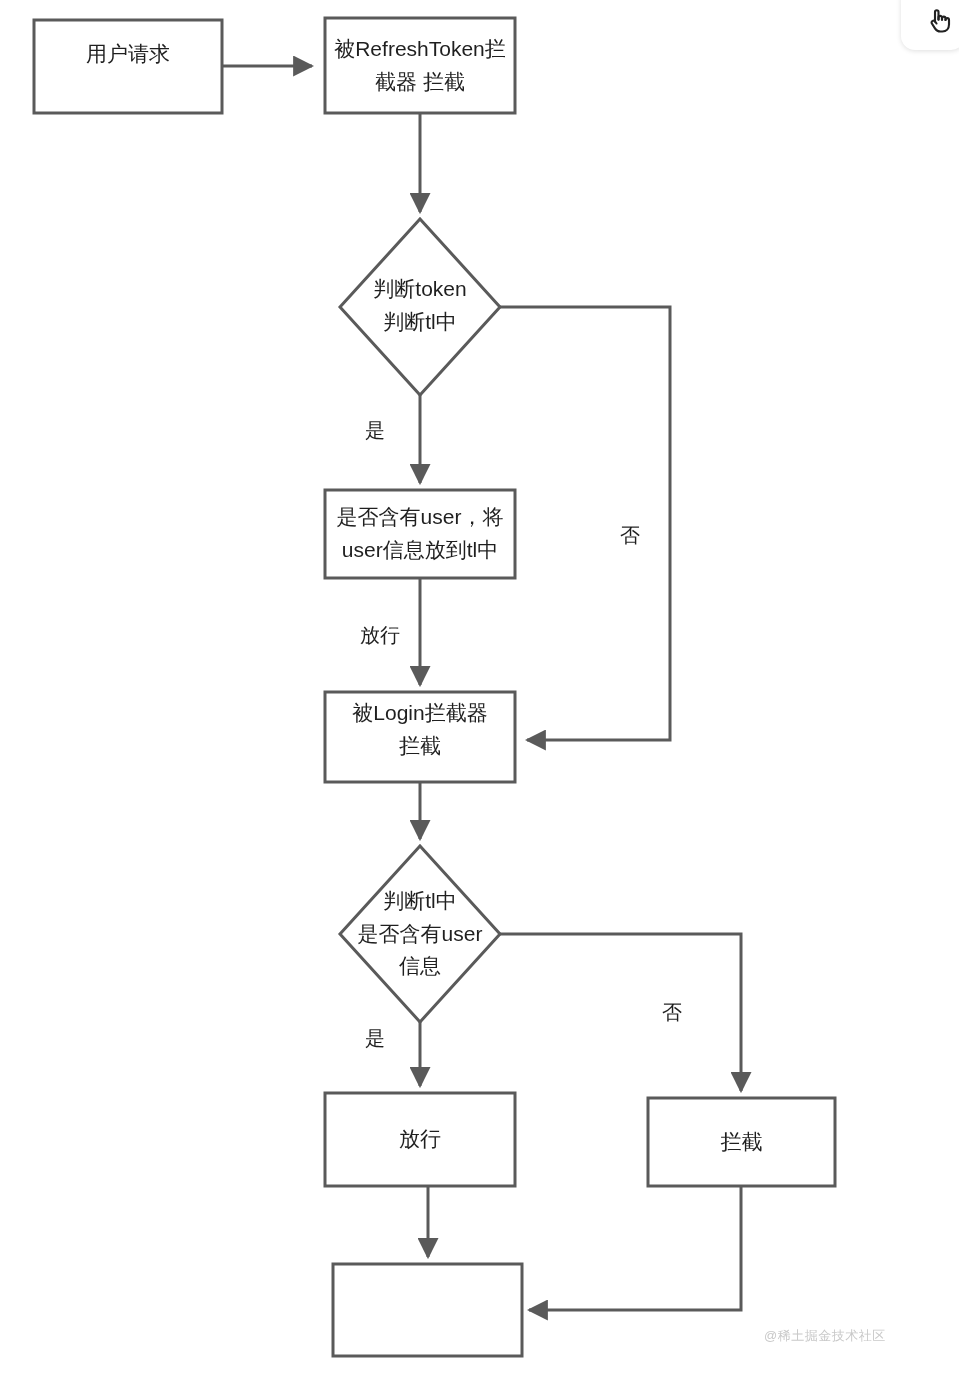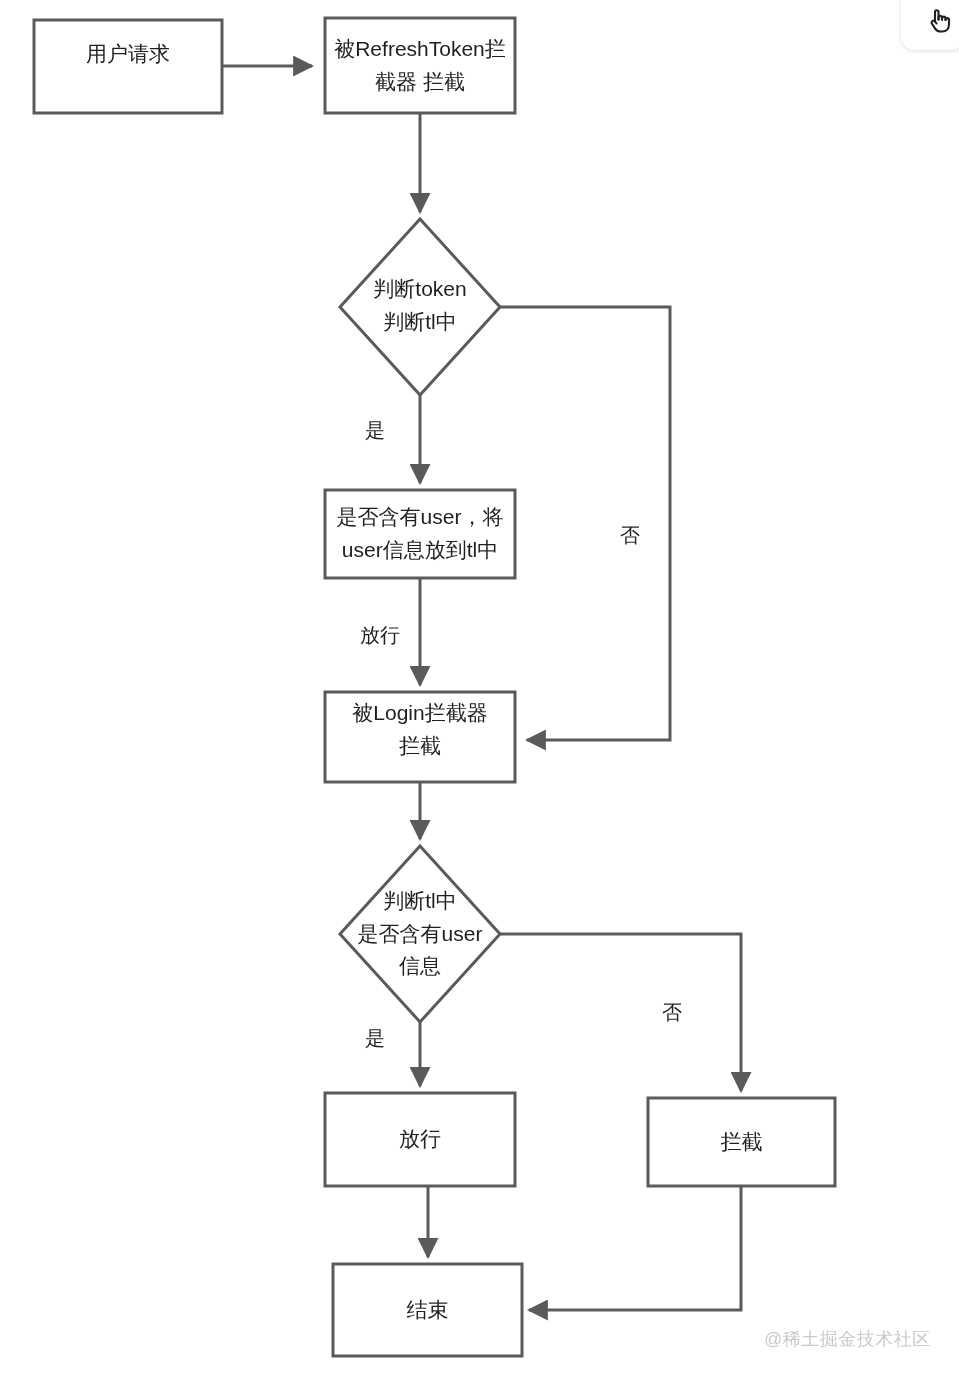--- a/index.html
+++ b/index.html
@@ -67,21 +67,21 @@
     justify-content: center;
     cursor: pointer;
     overflow: hidden;
   }
   #pan-tool svg { display: block; margin-left: 14px; margin-top: 6px; }
   #watermark {
     position: absolute;
     left: 764px;
     top: 1327px;
     color: #c9c9c9;
-    font-size: 18px;
+    font-size: 13px;
     letter-spacing: 0.5px;
     white-space: nowrap;
     user-select: none;
   }
 </style>
 </head>
 <body>
 
 <div id="canvas">
 
@@ -168,23 +168,20 @@
   </div>
 
   <div class="node-label" style="left:325px; top:1093px; width:190px; height:93px;">
     <span>放行</span>
   </div>
 
   <div class="node-label" style="left:648px; top:1098px; width:187px; height:88px;">
     <span>拦截</span>
   </div>
 
-  <div class="node-label" style="left:333px; top:1264px; width:189px; height:92px;">
-    <span>结束</span>
-  </div>
 
   <div class="edge-label" style="left:365px; top:420px;">是</div>
 
   <div class="edge-label" style="left:620px; top:525px;">否</div>
 
   <div class="edge-label" style="left:360px; top:625px;">放行</div>
 
   <div class="edge-label" style="left:365px; top:1028px;">是</div>
 
   <div class="edge-label" style="left:662px; top:1002px;">否</div>

